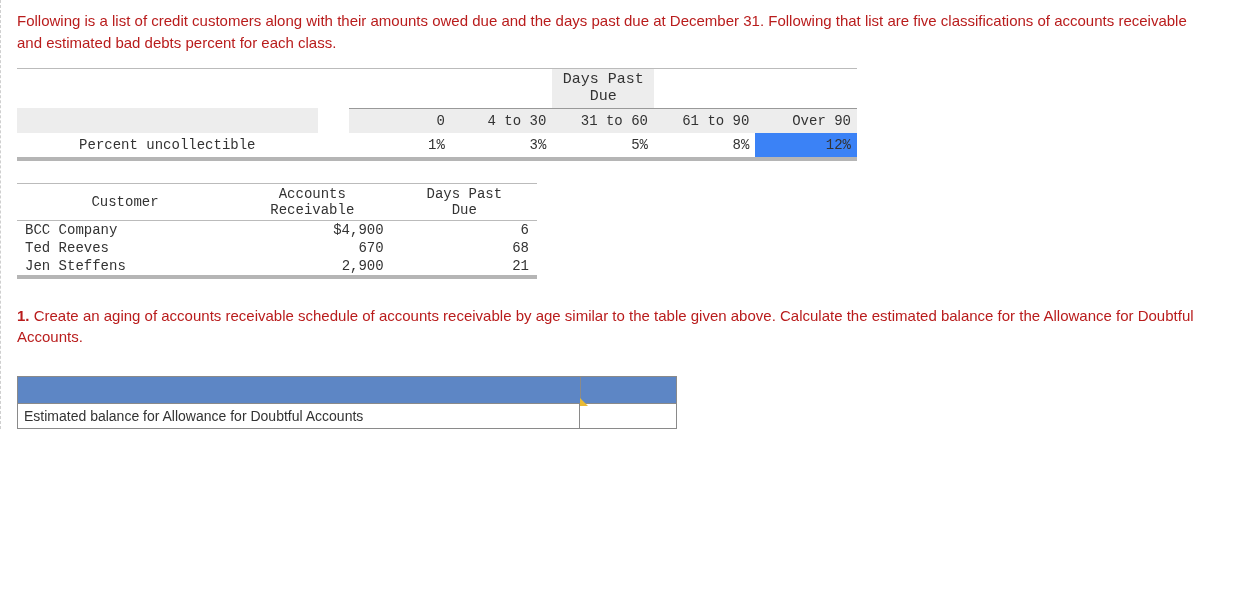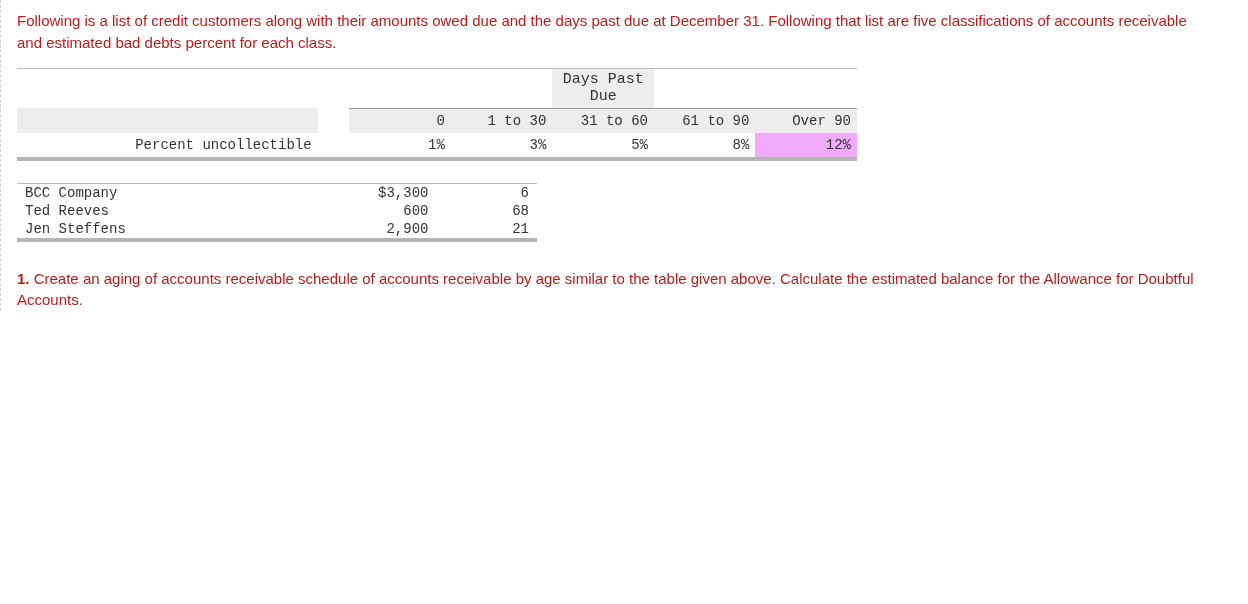--- a/index.html
+++ b/index.html
@@ -35,21 +35,21 @@
   .percent-table td, .percent-table th {
     padding: 2px 6px;
     height: 20px;
     font-family: "Courier New", Courier, monospace;
     font-size: 14px;
     color: #333;
     text-align: right;
     font-weight: normal;
   }
   .percent-table .label-cell {
-    text-align: right;
+    text-align: center;
     width: 290px;
   }
   .percent-table .hdr-row td {
     background: #ededed;
   }
   .percent-table .hdr-row td.spacer1 {
     background: #ffffff;
     width: 20px;
   }
   .percent-table .group-cell {
@@ -199,59 +199,82 @@
         <td class="group-cell" colspan="1">
           <span class="group-line" style="border:none;">Days Past Due</span>
         </td>
         <td class="col-bucket white-gap"></td>
         <td class="col-bucket white-gap"></td>
       </tr>
       <tr class="hdr-row">
         <td class="label-cell"></td>
         <td class="spacer1"></td>
         <td class="col-bucket" style="border-top:1px solid #999;">0</td>
-        <td class="col-bucket" style="border-top:1px solid #999;">1 to 30</td>
+        <td class="col-bucket" style="border-top:1px solid #999;">4 to 30</td>
         <td class="col-bucket" style="border-top:1px solid #999;">31 to 60</td>
         <td class="col-bucket" style="border-top:1px solid #999;">61 to 90</td>
         <td class="col-bucket" style="border-top:1px solid #999;">Over 90</td>
       </tr>
       <tr class="row2" style="background:#fff;">
         <td class="label-cell" style="background:#fff;">Percent uncollectible</td>
         <td class="spacer1 white-gap"></td>
         <td class="col-bucket" style="background:#fff;">1%</td>
         <td class="col-bucket" style="background:#fff;">3%</td>
         <td class="col-bucket" style="background:#fff;">5%</td>
         <td class="col-bucket" style="background:#fff;">8%</td>
-        <td class="col-bucket" style="background:#f0abfc;font-family:Liberation Mono, monospace;">12%</td>
+        <td class="col-bucket" style="background:#3b82f6;font-family:Liberation Mono, monospace;">12%</td>
       </tr>
     </tbody>
       </table>
   </div>
 
   <div class="cust-wrap">
     <table class="cust-table">
       <tbody>
+          <tr>
+        <th class="customer-h" style="height:34px;">
+          <span>Customer</span>
+        </th>
+        <th class="ar-h">
+          <span>Accounts<br>Receivable</span>
+        </th>
+        <th class="days-h">
+          <span>Days Past<br>Due</span>
+        </th>
+      </tr>
       <tr>
         <td class="name">BCC Company</td>
-        <td class="num">$3,300</td>
+        <td class="num">$4,900</td>
         <td class="num">6</td>
       </tr>
       <tr>
         <td class="name">Ted Reeves</td>
-        <td class="num">600</td>
+        <td class="num">670</td>
         <td class="num">68</td>
       </tr>
       <tr>
         <td class="name">Jen Steffens</td>
         <td class="num">2,900</td>
         <td class="num">21</td>
       </tr>
     </tbody>
       </table>
   </div>
 
   <p class="body-text" style="margin-top:26px;">
     <b>1.</b>
     <span>Create an aging of accounts receivable schedule of accounts receivable by age similar to the table given above. Calculate the estimated balance for the Allowance for Doubtful Accounts.</span>
   </p>
 
+  <div class="answer-wrap">
+    <div class="blue-bar">
+      <div class="left-blue"></div>
+      <div class="right-blue"></div>
+    </div>
+    <div class="answer-row">
+      <div class="answer-label">Estimated balance for Allowance for Doubtful Accounts</div>
+      <div class="answer-input tooltip-tip">
+        <input type="text" value="" style="">
+      </div>
+    </div>
+  </div>
 
 </div>
 
 </body></html>

